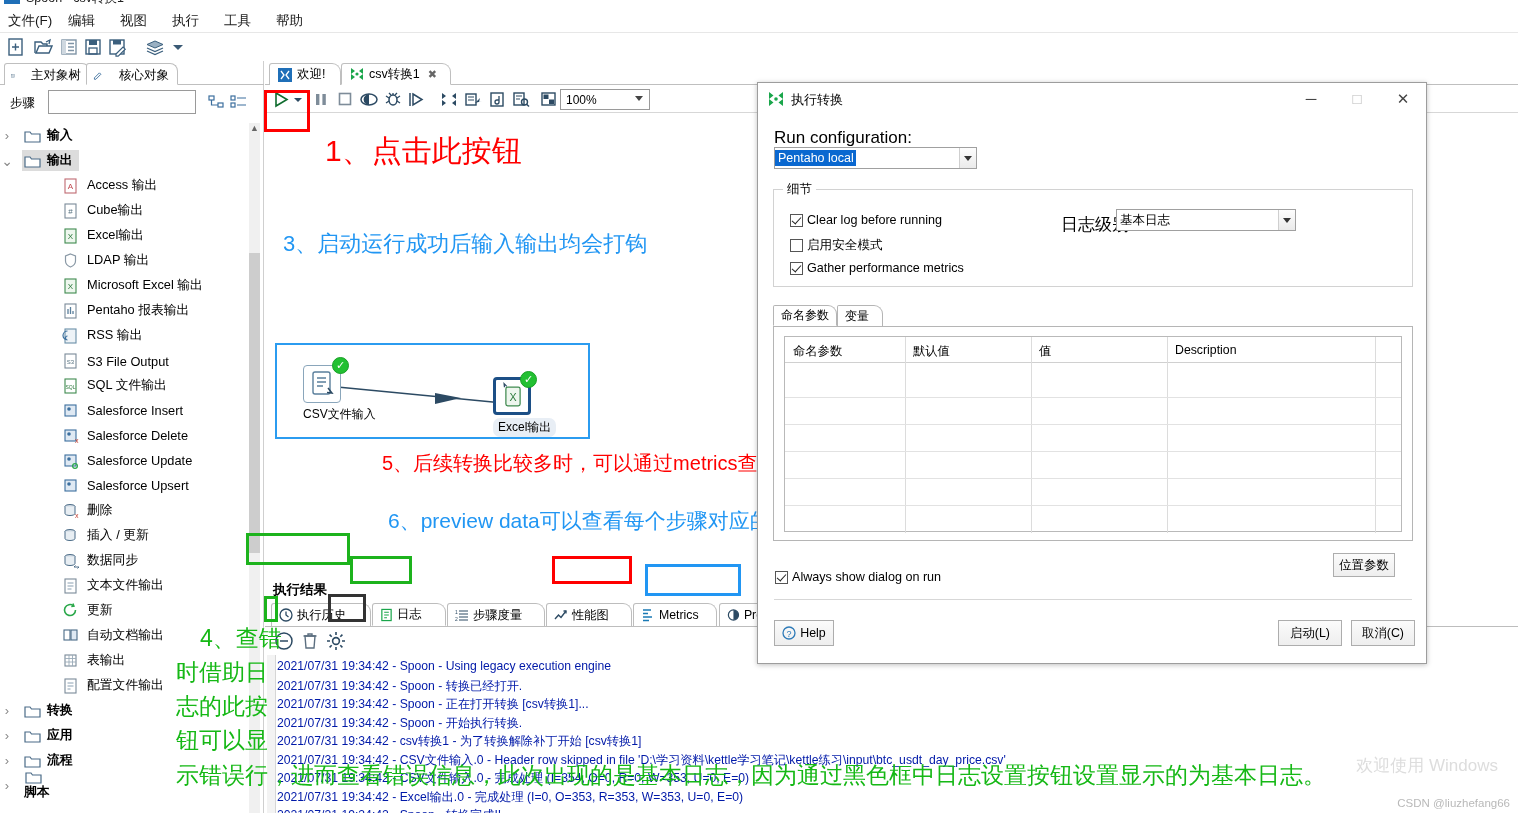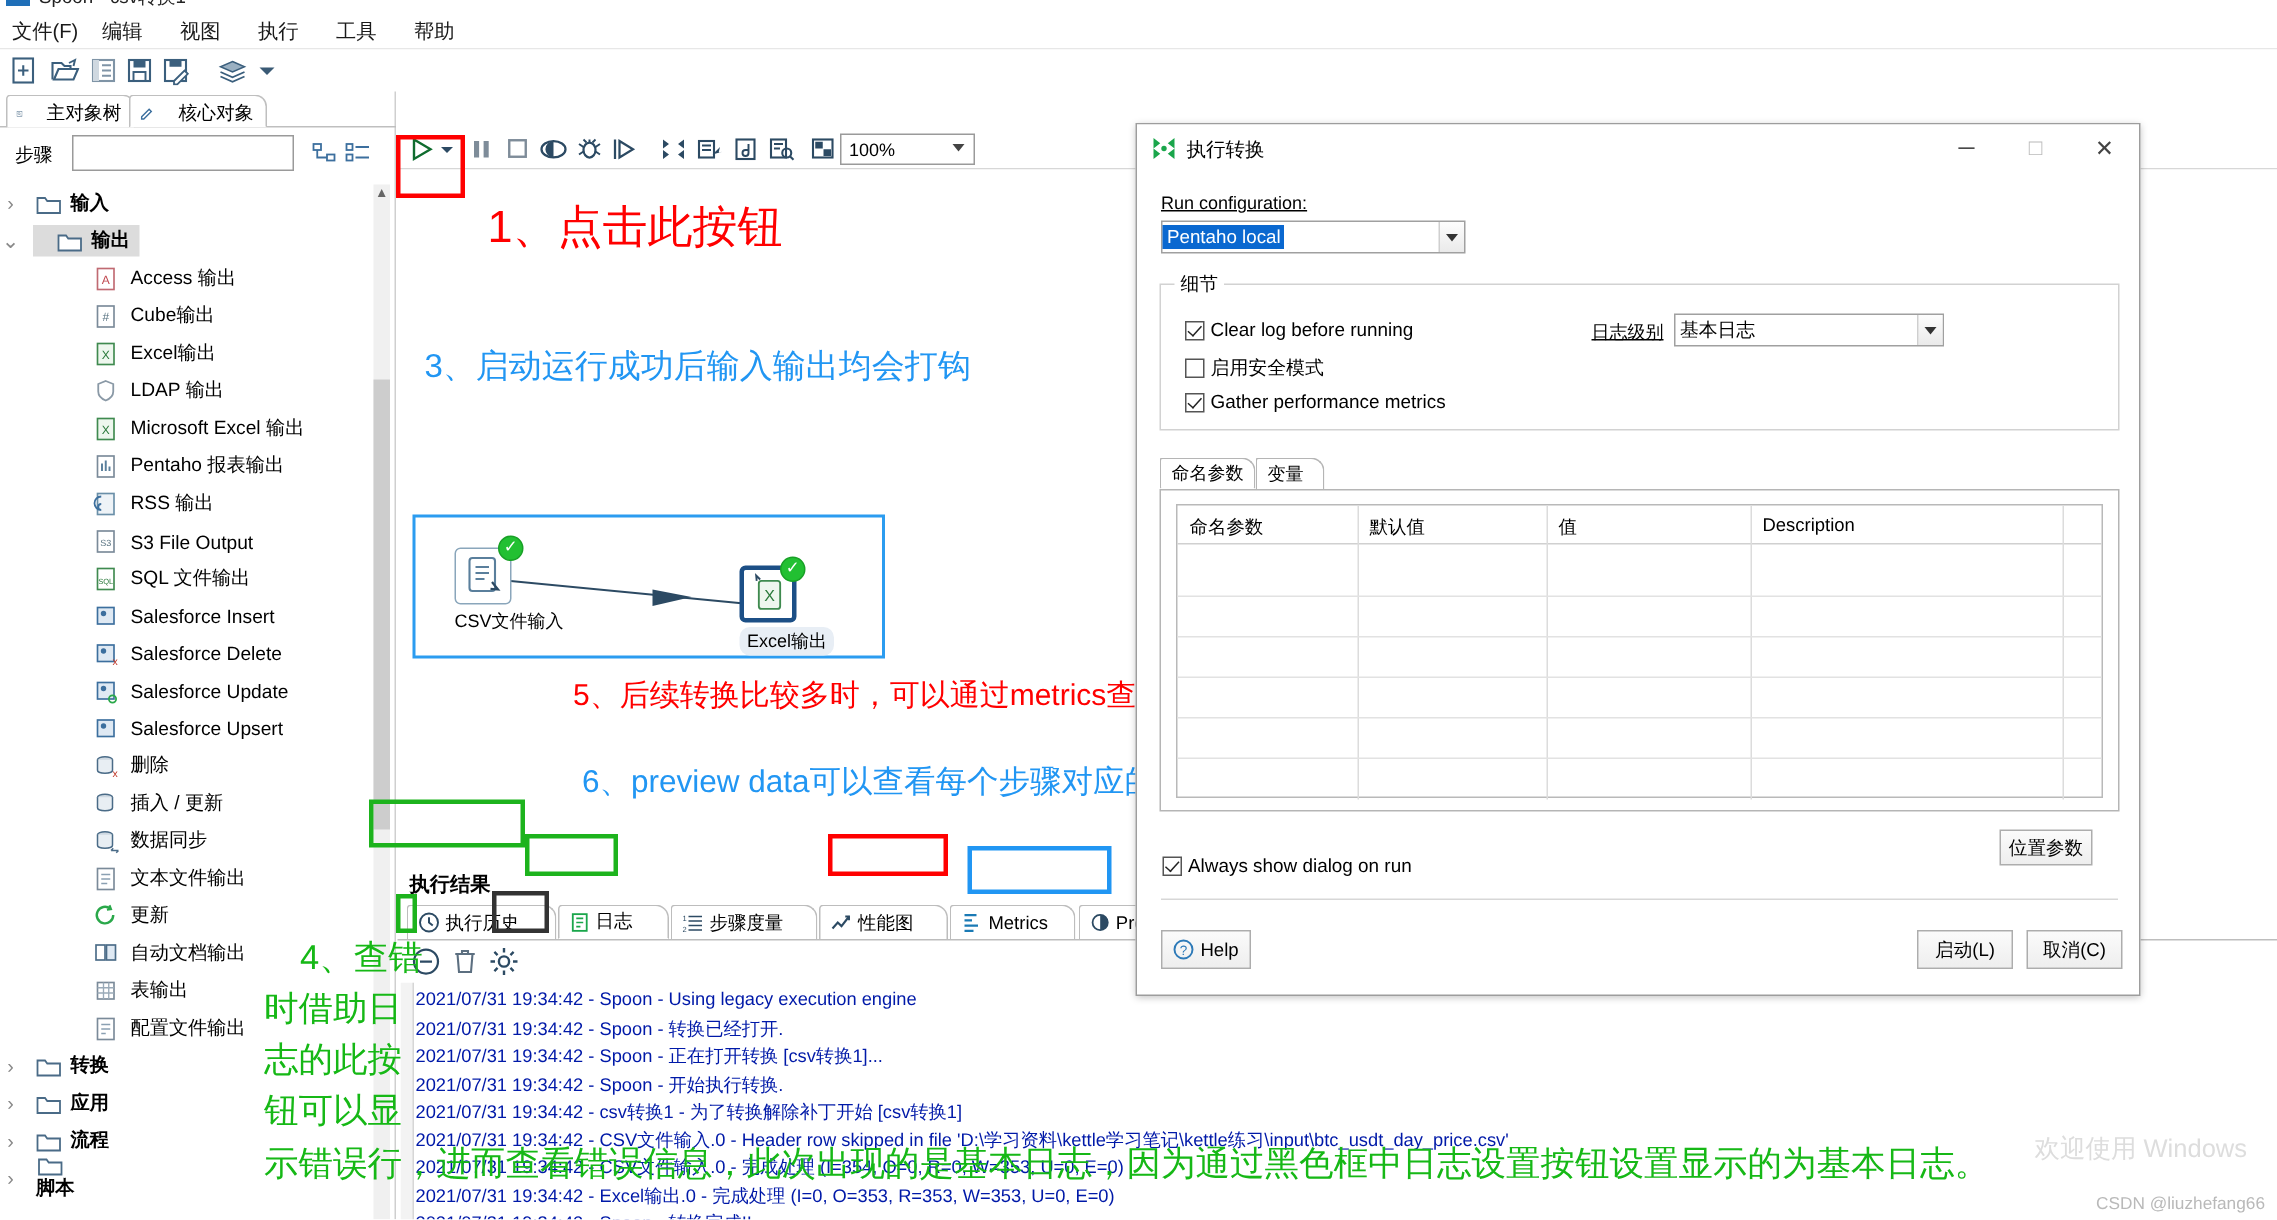--- a/index.html
+++ b/index.html
@@ -146,21 +146,21 @@
   .box.black { border: 3px solid #333333; }
 
   
   .dialog { position: absolute; left: 757px; top: 82px; width: 670px; height: 582px;
      background: #ffffff; border: 1px solid #9d9d9d; box-shadow: 0 1px 5px rgba(0,0,0,0.25); }
   .dlg-title { position: absolute; left: 0; top: 0; width: 100%; height: 33px; background: #fff; }
   .dlg-title .t { position:absolute; left: 33px; top: 8px; font-size: 13px; }
   .dlg-ico { position:absolute; left:10px; top:8px; width:16px; height:16px; }
   .wbtn { position:absolute; top:0; width:46px; height:31px; display:flex; align-items:center; justify-content:center; font-size:15px; color:#444; }
 
-  .dlg-lbl { position: absolute; font-size: 12px; text-decoration: underline; }
+  .dlg-lbl { position: absolute; font-size: 17px; }
   .combo { position: absolute; border: 1px solid #a0a0a0; background: #fff; height: 22px; display:flex; align-items:center; }
   .combo .val { padding-left: 3px; font-size: 12.5px; }
   .combo .arrowbox { position: absolute; right: 0; top: 0; width: 17px; height: 20px;
      background: linear-gradient(#fdfdfd,#eaeaea); border-left:1px solid #cfcfcf; display:flex; align-items:center; justify-content:center; }
   .combo .arrowbox:after { content:""; width:0;height:0;
      border-left:4px solid transparent;border-right:4px solid transparent;border-top:5px solid #333; }
 
   .groupbox { position: absolute; border: 1px solid #d2d2d2; }
   .groupbox > .gtitle { position: absolute; left: 9px; top: -9px; background: #fff; padding: 0 4px; font-size: 12.5px; }
 
@@ -296,21 +296,21 @@
           <span class="hl" style="display: inline-flex; align-items: center; padding: 2px 6px 2px 2px;">
             <span class="folder-ico"><svg width="17" height="14" viewBox="0 0 17 14">
                 <path d="M1 3h5l1.5 2H16v8H1z" fill="#fff" stroke="#4a6b87" stroke-width="1.2"></path>
               </svg></span>
             <span class="tlabel" style="font-weight: 600;">输入</span>
           </span>
         </div>
         <div class="tnode sel">
           <span class="arrow" style="font-size: 14px;">⌄</span>
           <span style="width: 8px;"></span>
-          <span class="hl" style="display: inline-flex; align-items: center; padding: 2px 6px 2px 16px;">
+          <span class="hl" style="display: inline-flex; align-items: center; padding: 2px 6px 2px 2px;">
             <span class="folder-ico"><svg width="17" height="14" viewBox="0 0 17 14">
                 <path d="M1 3h5l1.5 2H16v8H1z" fill="#fff" stroke="#4a6b87" stroke-width="1.2"></path>
               </svg></span>
             <span class="tlabel" style="font-weight: 600;">输出</span>
           </span>
         </div>
         <div class="tnode">
           <span style="width: 60px;"></span>
           <span class="hl" style="display: inline-flex; align-items: center; padding: 2px 6px 2px 2px;">
             <span class="leaf-ico"><svg width="18" height="18" viewBox="0 0 18 18">
@@ -566,20 +566,38 @@
       </div>
 
     <div class="lp-scroll">
       <div class="up">▲</div>
       <div class="thumb"></div>
     </div>
   </div>
 
   <div class="mainarea">
 
+    <div class="ed-tabs">
+      <div class="ed-tabline"></div>
+      <div class="ed-tab" style="left:4px;width:72px;z-index:2">
+        <svg width="14" height="14" viewBox="0 0 14 14">
+            <rect x="0" y="0" width="14" height="14" fill="#1f6fb8"></rect>
+            <path d="M3 3l3 4-3 4M11 3L8 7l3 4" stroke="#fff" stroke-width="1.3" fill="none"></path>
+          </svg>
+        <span>欢迎!</span>
+      </div>
+      <div class="ed-tab" style="left:76px;width:110px;z-index:3;border-bottom:1px solid #fff;">
+        <svg width="14" height="14" viewBox="0 0 14 14">
+            <path d="M1 1l4 3-4 3zM13 1L9 4l4 3zM1 13l4-3-4-3zM13 13L9 10l4-3z" fill="#1aa64b"></path>
+            <circle cx="7" cy="7" r="1.6" fill="#1aa64b"></circle>
+          </svg>
+        <span>csv转换1</span>
+        <span style="color:#666;font-size:11px;margin-left:3px">✖</span>
+      </div>
+    </div>
 
     <div class="ed-toolbar">
       <div class="ed-btn" style="left:6px">
         <svg width="20" height="19" viewBox="0 0 20 19">
             <path d="M5 3l11 6.5L5 16z" fill="none" stroke="#0f6c2e" stroke-width="1.6"></path>
           </svg>
       </div>
       <div class="ed-btn" style="left:26px;width:14px">
         <svg width="14" height="19" viewBox="0 0 14 19">
             <path d="M3 8l4 4 4-4z" fill="#2c4a63"></path>

